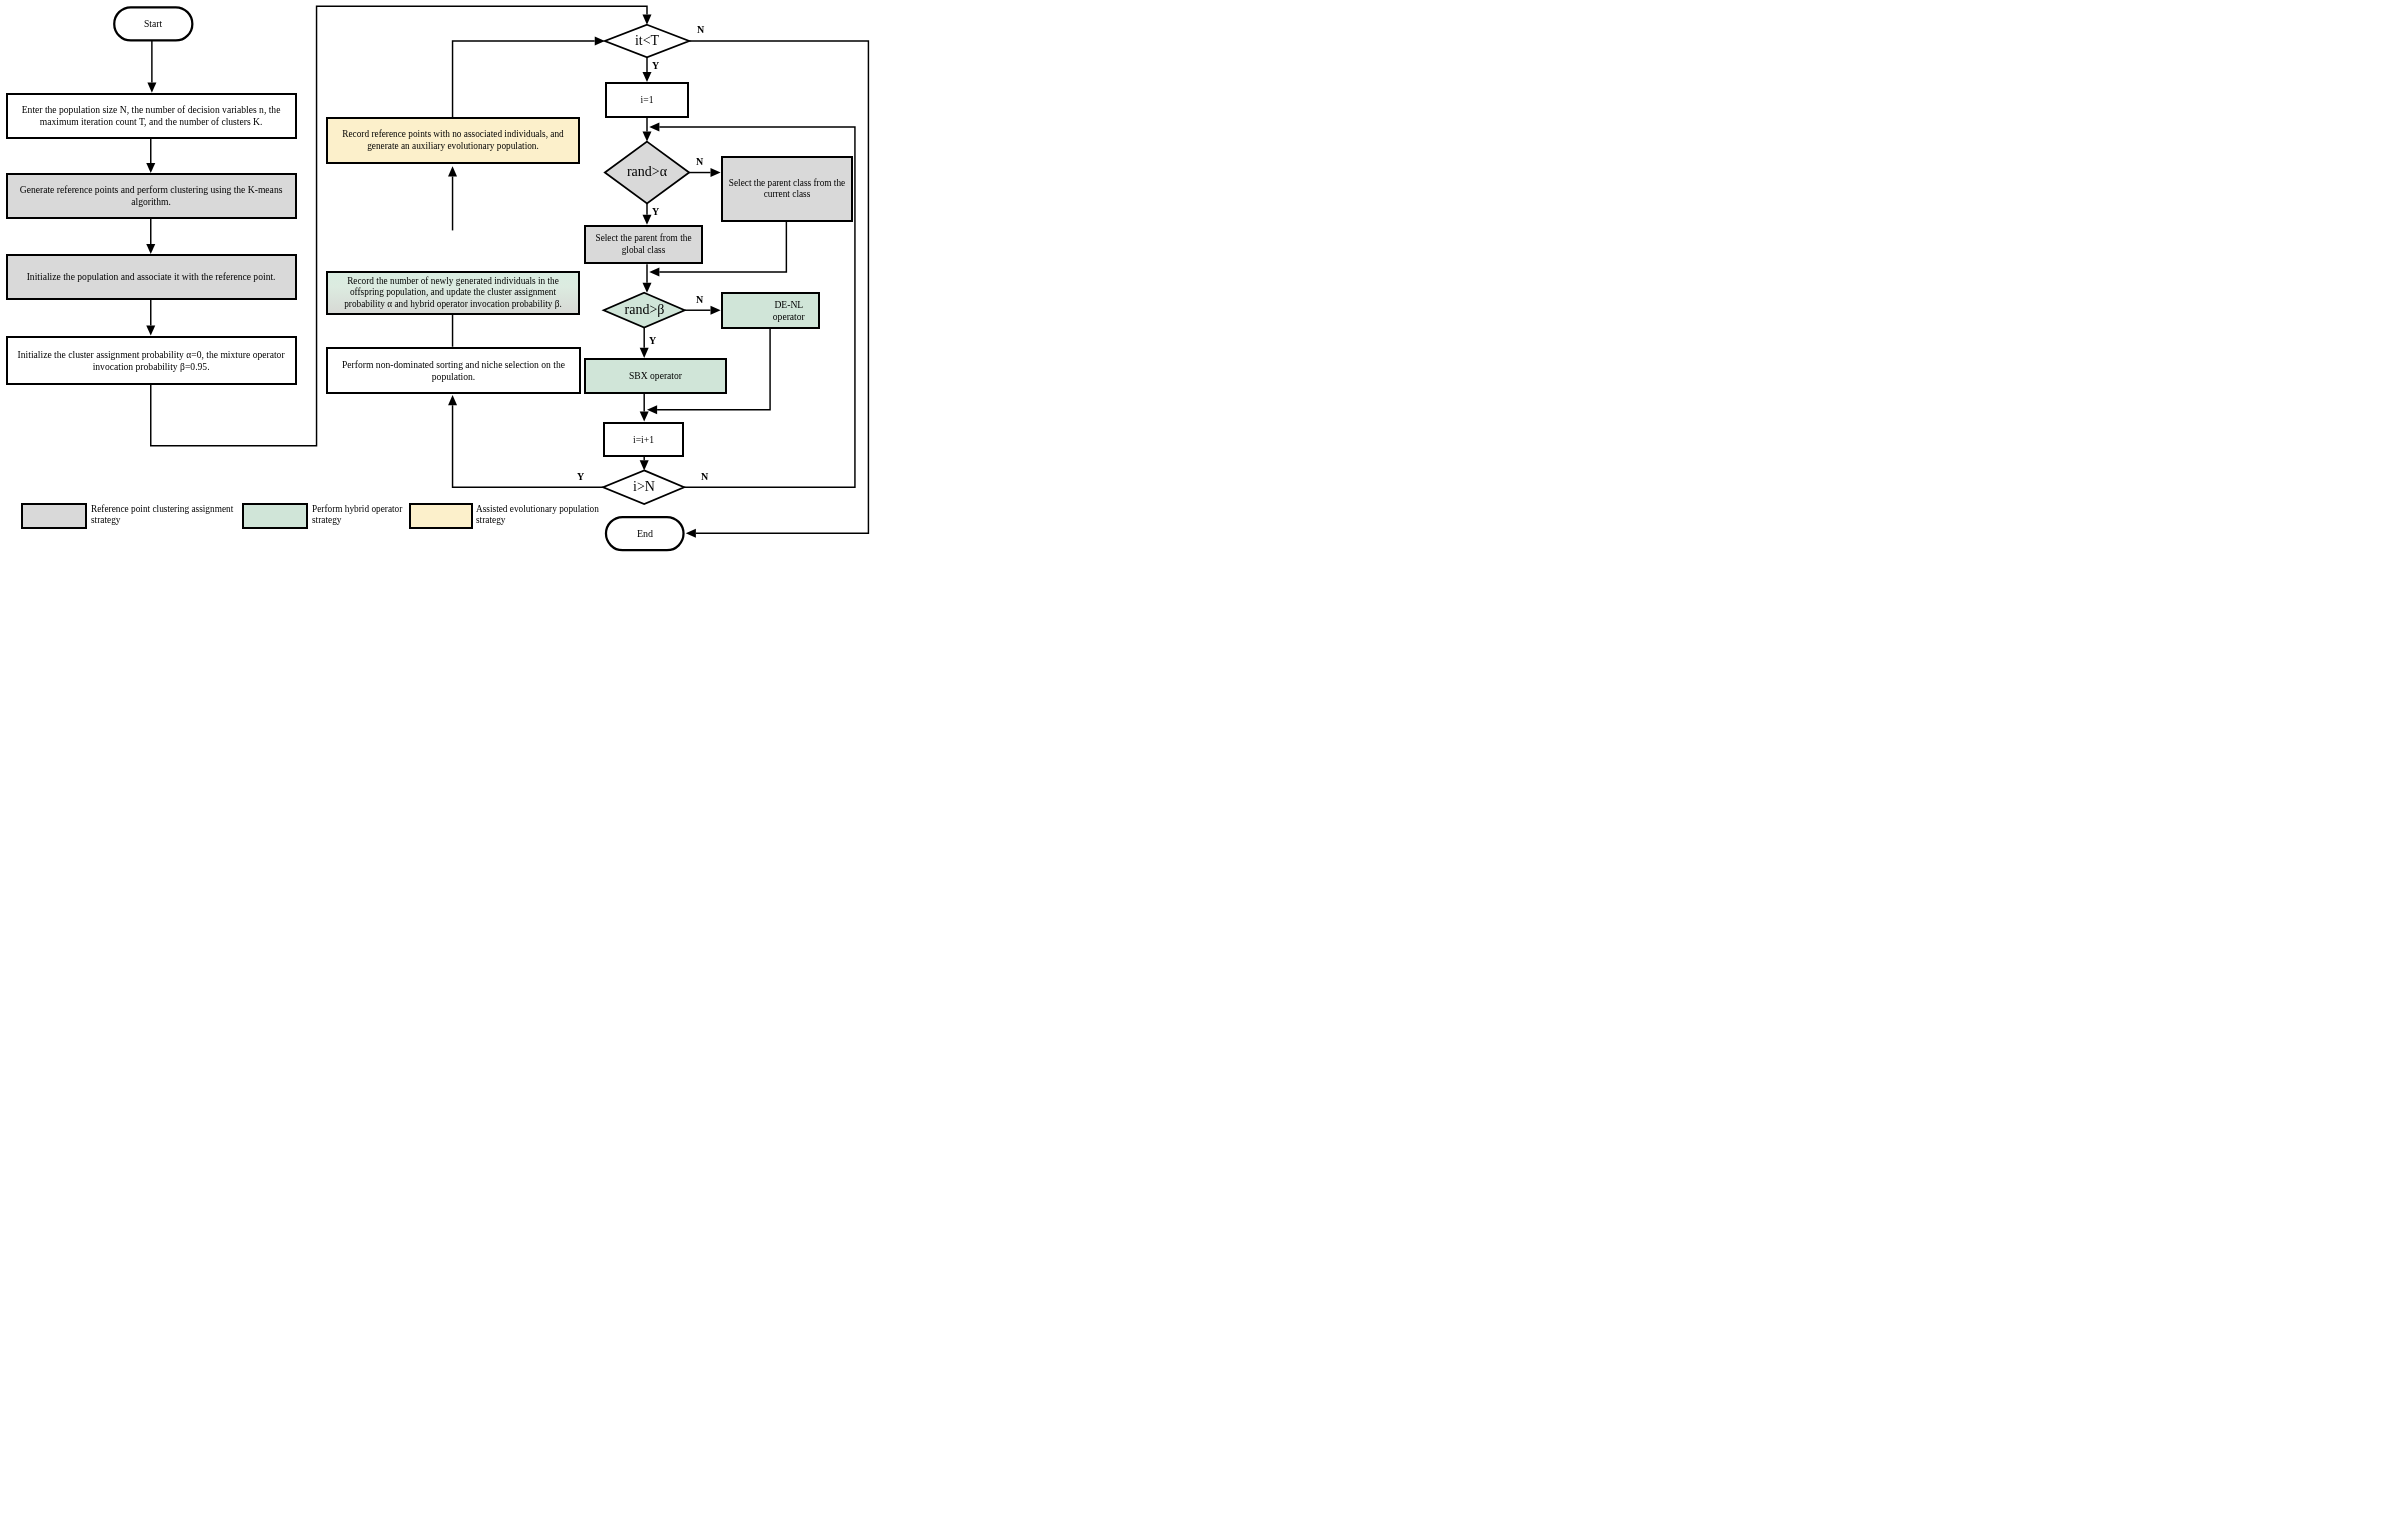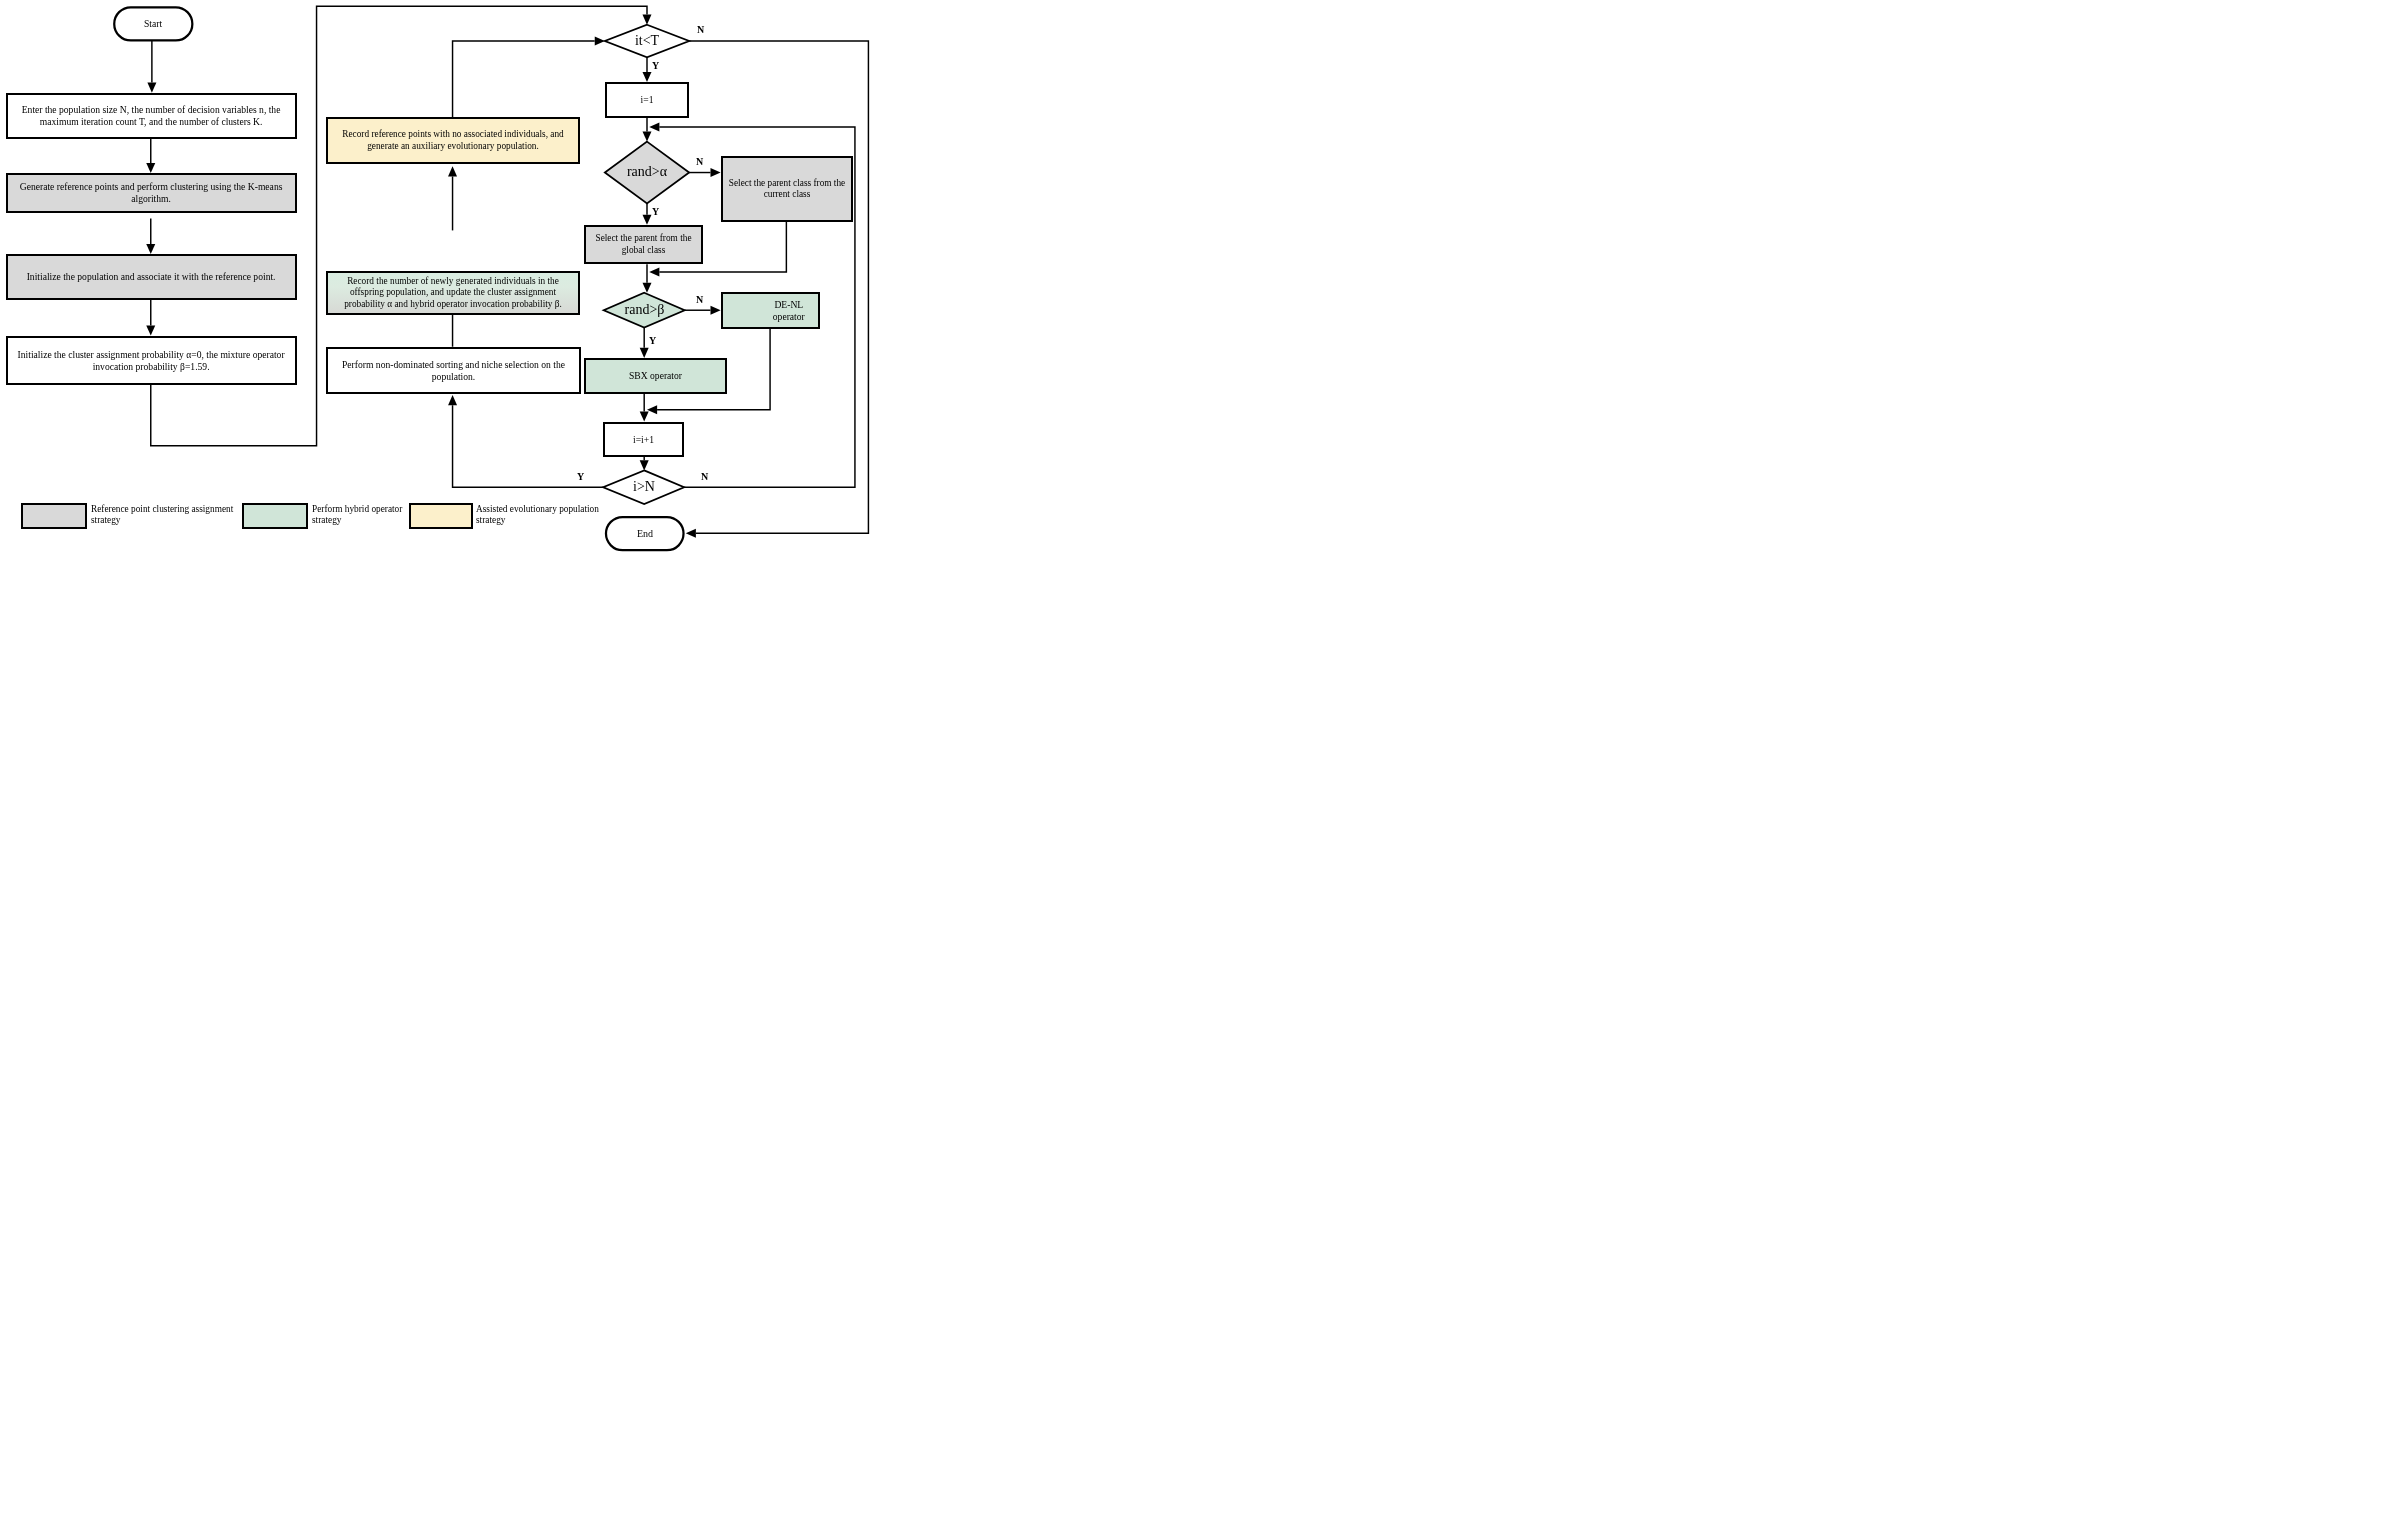--- a/index.html
+++ b/index.html
@@ -97,25 +97,25 @@
     <polygon points="1151,252 1226,307 1151,362 1076,307" fill="#d9d9d9" stroke="#000" stroke-width="3.2"></polygon>
     <polygon points="1146,521 1218,552 1146,583 1074,552" fill="#d0e5d8" stroke="#000" stroke-width="3.2"></polygon>
     <polygon points="1146,837 1217,867 1146,897 1073,867" fill="#ffffff" stroke="#000" stroke-width="3.2"></polygon>
 
     <rect x="203" y="13" width="139" height="59" rx="29.5" ry="29.5" fill="#ffffff" stroke="#000" stroke-width="4"></rect>
     <rect x="1078" y="920" width="138" height="59" rx="29.5" ry="29.5" fill="#ffffff" stroke="#000" stroke-width="4"></rect>
   </svg>
 
   <div class="node" style="left: 5.6px; top: 93px; width: 291px; height: 46px; background: rgb(255, 255, 255);">Enter the population size N, the number of decision variables n, the maximum iteration count T, and the number of clusters K.</div>
 
-  <div class="node" style="left: 5.6px; top: 173px; width: 291px; height: 40px; background: rgb(217, 217, 217);">Generate reference points and perform clustering using the K-means algorithm.</div>
+  <div class="node" style="left: 5.6px; top: 173px; width: 291px; height: 46px; background: rgb(217, 217, 217);">Generate reference points and perform clustering using the K-means algorithm.</div>
 
   <div class="node" style="left: 5.6px; top: 254px; width: 291px; height: 46px; background: rgb(217, 217, 217);">Initialize the population and associate it with the reference point.</div>
 
-  <div class="node" style="left: 5.6px; top: 336px; width: 291px; height: 49px; background: rgb(255, 255, 255);">Initialize the cluster assignment probability α=0, the mixture operator invocation probability β=1.59.</div>
+  <div class="node" style="left: 5.6px; top: 336px; width: 291px; height: 49px; background: rgb(255, 255, 255);">Initialize the cluster assignment probability α=0, the mixture operator invocation probability β=0.95.</div>
 
   <div class="node small" style="left: 326px; top: 117px; width: 254px; height: 47px; background: rgb(252, 240, 203);">Record reference points with no associated individuals, and generate an auxiliary evolutionary population.</div>
 
   <div class="node small grad" style="left:326px;top:231px;width:254px;height:44px;margin-top:40px;">Record the number of newly generated individuals in the offspring population, and update the cluster assignment probability α and hybrid operator invocation probability β.</div>
 
   <div class="node" style="left: 326px; top: 347px; width: 255px; height: 47px; background: rgb(255, 255, 255);">Perform non-dominated sorting and niche selection on the population.</div>
 
   <div class="node" style="left: 605px; top: 82px; width: 84px; height: 36px; background: rgb(255, 255, 255);">i=1</div>
 
   <div class="node small" style="left: 721px; top: 156px; width: 132px; height: 66px; background: rgb(217, 217, 217);">Select the parent class from the current class</div>

